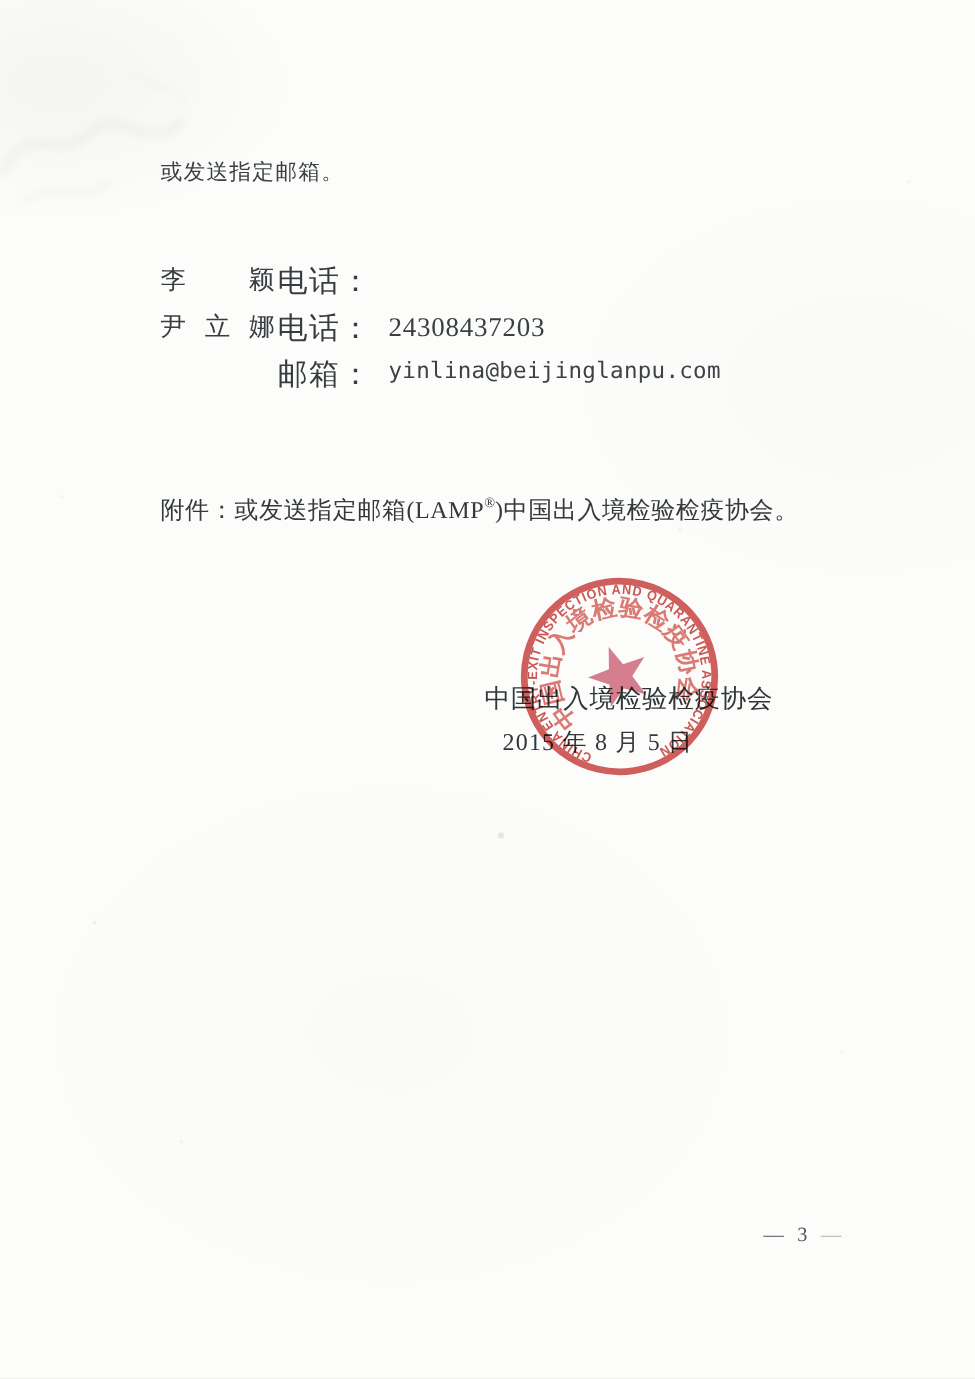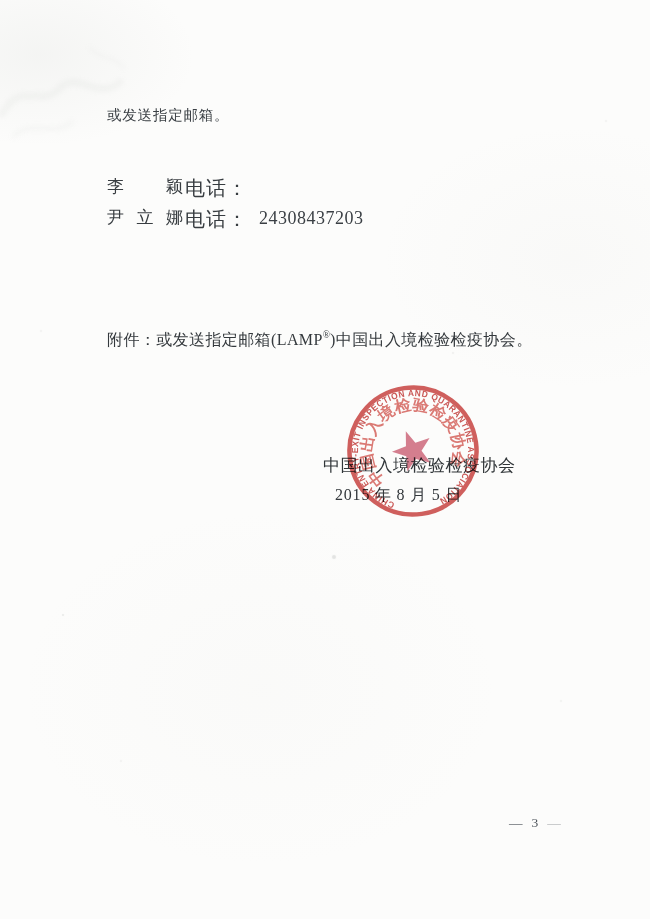--- a/index.html
+++ b/index.html
@@ -84,20 +84,25 @@
     <span class="cname">李 颖</span>
     <span class="clabel">电话：</span>
   </div>
 
   <div class="contact-row row-2">
     <span class="cname">尹立娜</span>
     <span class="clabel">电话：</span>
     <span class="cvalue">24308437203</span>
   </div>
 
+  <div class="contact-row row-3">
+    <span class="cname"></span>
+    <span class="clabel">邮箱：</span>
+    <span class="cvalue mono">yinlina@beijinglanpu.com</span>
+  </div>
 
   <p class="attachment"><span>附件：</span><span>或发送指定邮箱(LAMP</span><sup>®</sup><span>)中国出入境检验检疫协会。</span></p>
 
   <p class="sig-org">中国出入境检验检疫协会</p>
   <p class="sig-date">2015 年 8 月 5 日</p>
 
   <svg class="stamp" viewBox="0 0 136 136" aria-hidden="true">
     <defs>
       <path id="ringPath" d="M 68,123 A 55,55 0 1,1 68,13 A 55,55 0 1,1 68,123" fill="none"></path>
       <path id="arcPath" d="M 39,97 A 41,41 0 1,1 97,97" fill="none"></path>

